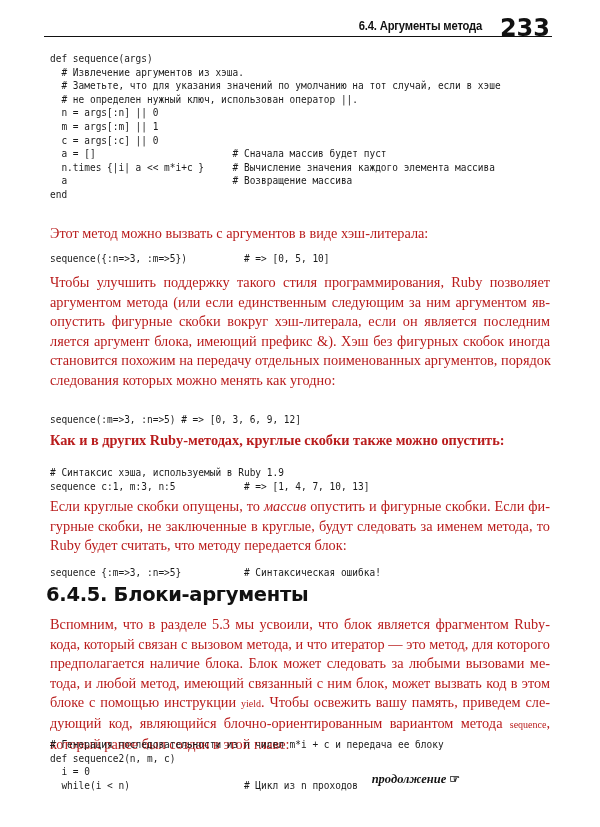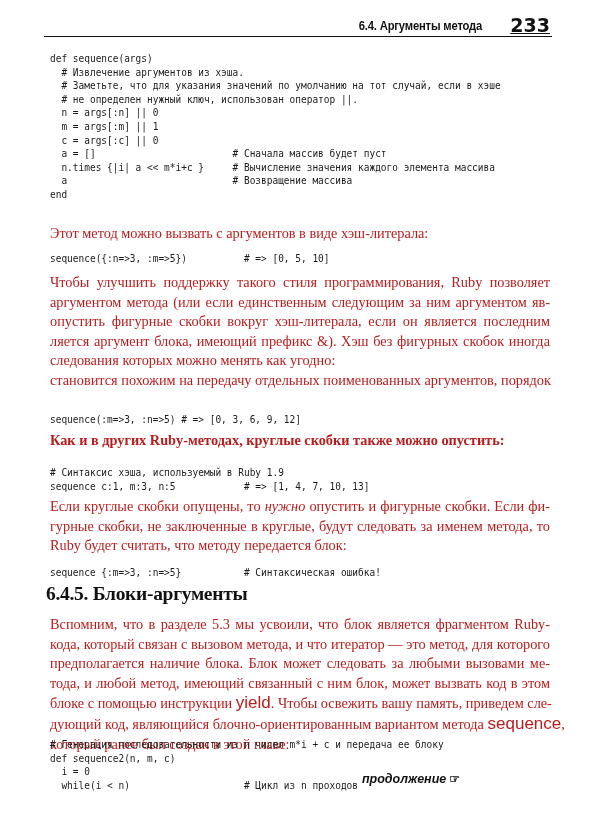--- a/index.html
+++ b/index.html
@@ -1,29 +1,29 @@
 <!DOCTYPE html>
 <html><head>
 <meta charset="utf-8">
 <style>
   html, body { margin: 0; padding: 0; background: #ffffff; }
   body { width: 600px; height: 827px; position: relative; overflow: hidden; color: #111; }
   .page { position: absolute; left: 0; top: 0; width: 508px; height: 827px; }
   .header { position: absolute; left: 44px; top: 14px; width: 508px; height: 22px; border-bottom: 1.5px solid #111; }
   .header .section { position: absolute; right: 70px; top: 5px; font-family: "Liberation Sans", sans-serif; font-size: 12.5px; font-weight: bold; letter-spacing: -0.2px; transform: scaleX(0.9); transform-origin: right; }
-  .header .pageno { position: absolute; right: 2px; top: 0px; font-family: "DejaVu Sans", sans-serif; font-size: 19px; font-weight: bold; text-decoration: underline; }
+  .header .pageno { position: absolute; right: 2px; top: 0px; font-family: "DejaVu Sans", sans-serif; font-size: 24px; font-weight: bold; }
   .code { position: absolute; left: 50px; font-family: "DejaVu Sans Mono", monospace; font-size: 10.2px; line-height: 13.6px; white-space: pre; color: #1a1a1a; transform: scaleX(0.93); transform-origin: left; }
   .code .ln { display: block; height: 13.6px; }
   .para { position: absolute; left: 50px; width: 500px; font-family: "Liberation Serif", serif; font-size: 14.3px; line-height: 19.6px; text-align: justify; color: #b91c1c; }
   .para .ln { display: block; text-align: justify; text-align-last: justify; white-space: nowrap; }
   .para .ln.last { text-align-last: left; }
   .para em { font-style: italic; }
-  .para .mono { font-family: Liberation Sans, sans-serif; font-size: 17px; }
+  .para .mono { font-family: Liberation Serif, serif; font-size: 10px; }
   .h2 { position: absolute; left: 46px; top: 566px; font-family: "DejaVu Sans", sans-serif; font-size: 19.5px; font-weight: bold; letter-spacing: -0.3px; }
-  .cont { position: absolute; right: 48px; top: 772px; font-family: Liberation Sans, sans-serif; font-style: italic; font-weight: bold; font-size: 12.5px; }
+  .cont { position: absolute; right: 48px; top: 772px; font-family: Liberation Serif, serif; font-style: italic; font-weight: bold; font-size: 12.5px; }
   .cont .arr { font-style: normal; font-size: 12px; margin-left: 3px; }
 </style>
 </head>
 <body>
 
 <div class="page">
   <div class="header">
     <span class="section">6.4. Аргументы метода</span>
     <span class="pageno">233</span>
   </div>
@@ -34,41 +34,41 @@
       <span class="ln last">Этот метод можно вызвать с аргументов в виде хэш-литерала:</span>
     </div>
 
   <div class="code" id="code2" style="top:252px;"><span class="ln">sequence({:n=&gt;3, :m=&gt;5})          # =&gt; [0, 5, 10]</span></div>
 
   <div class="para" id="para2" style="top:273px;">
       <span class="ln">Чтобы улучшить поддержку такого стиля программирования, Ruby позволяет</span>
       <span class="ln">аргументом метода (или если единственным следующим за ним аргументом яв-</span>
       <span class="ln">опустить фигурные скобки вокруг хэш-литерала, если он является последним</span>
       <span class="ln">ляется аргумент блока, имеющий префикс &amp;). Хэш без фигурных скобок иногда</span>
+      <span class="ln">становится похожим на передачу отдельных поименованных аргументов, порядок</span>
       <span class="ln last">следования которых можно менять как угодно:</span>
-      <span class="ln">становится похожим на передачу отдельных поименованных аргументов, порядок</span>
     </div>
 
   <div class="code" id="code3" style="top:413px;"><span class="ln">sequence(:m=&gt;3, :n=&gt;5) # =&gt; [0, 3, 6, 9, 12]</span></div>
 
   <div class="para" id="para3" style="top:431px;font-weight:bold;">
       <span class="ln last">Как и в других Ruby-методах, круглые скобки также можно опустить:</span>
     </div>
 
   <div class="code" id="code4" style="top:466px;"><span class="ln"># Синтаксис хэша, используемый в Ruby 1.9</span><span class="ln">sequence c:1, m:3, n:5            # =&gt; [1, 4, 7, 10, 13]</span></div>
 
   <div class="para" id="para4" style="top:497px;">
-      <span class="ln">Если круглые скобки опущены, то <em>нужно</em> опустить и фигурные скобки. Если фи-</span>
+      <span class="ln">Если круглые скобки опущены, то <em>массив</em> опустить и фигурные скобки. Если фи-</span>
       <span class="ln">гурные скобки, не заключенные в круглые, будут следовать за именем метода, то</span>
       <span class="ln last">Ruby будет считать, что методу передается блок:</span>
     </div>
 
   <div class="code" id="code5" style="top:566px;"><span class="ln">sequence {:m=&gt;3, :n=&gt;5}           # Синтаксическая ошибка!</span></div>
 
-  <div class="h2" style="top:583px;font-family:Liberation Serif, serif;">6.4.5. Блоки-аргументы</div>
+  <div class="h2" style="top:583px;">6.4.5. Блоки-аргументы</div>
 
   <div class="para" id="para5" style="top:615px;">
       <span class="ln">Вспомним, что в разделе 5.3 мы усвоили, что блок является фрагментом Ruby-</span>
       <span class="ln">кода, который связан с вызовом метода, и что итератор — это метод, для которого</span>
       <span class="ln">предполагается наличие блока. Блок может следовать за любыми вызовами ме-</span>
       <span class="ln">тода, и любой метод, имеющий связанный с ним блок, может вызвать код в этом</span>
       <span class="ln">блоке с помощью инструкции <span class="mono">yield</span>. Чтобы освежить вашу память, приведем сле-</span>
       <span class="ln">дующий код, являющийся блочно-ориентированным вариантом метода <span class="mono">sequence</span>,</span>
       <span class="ln last">который ранее был создан в этой главе:</span>
     </div>

